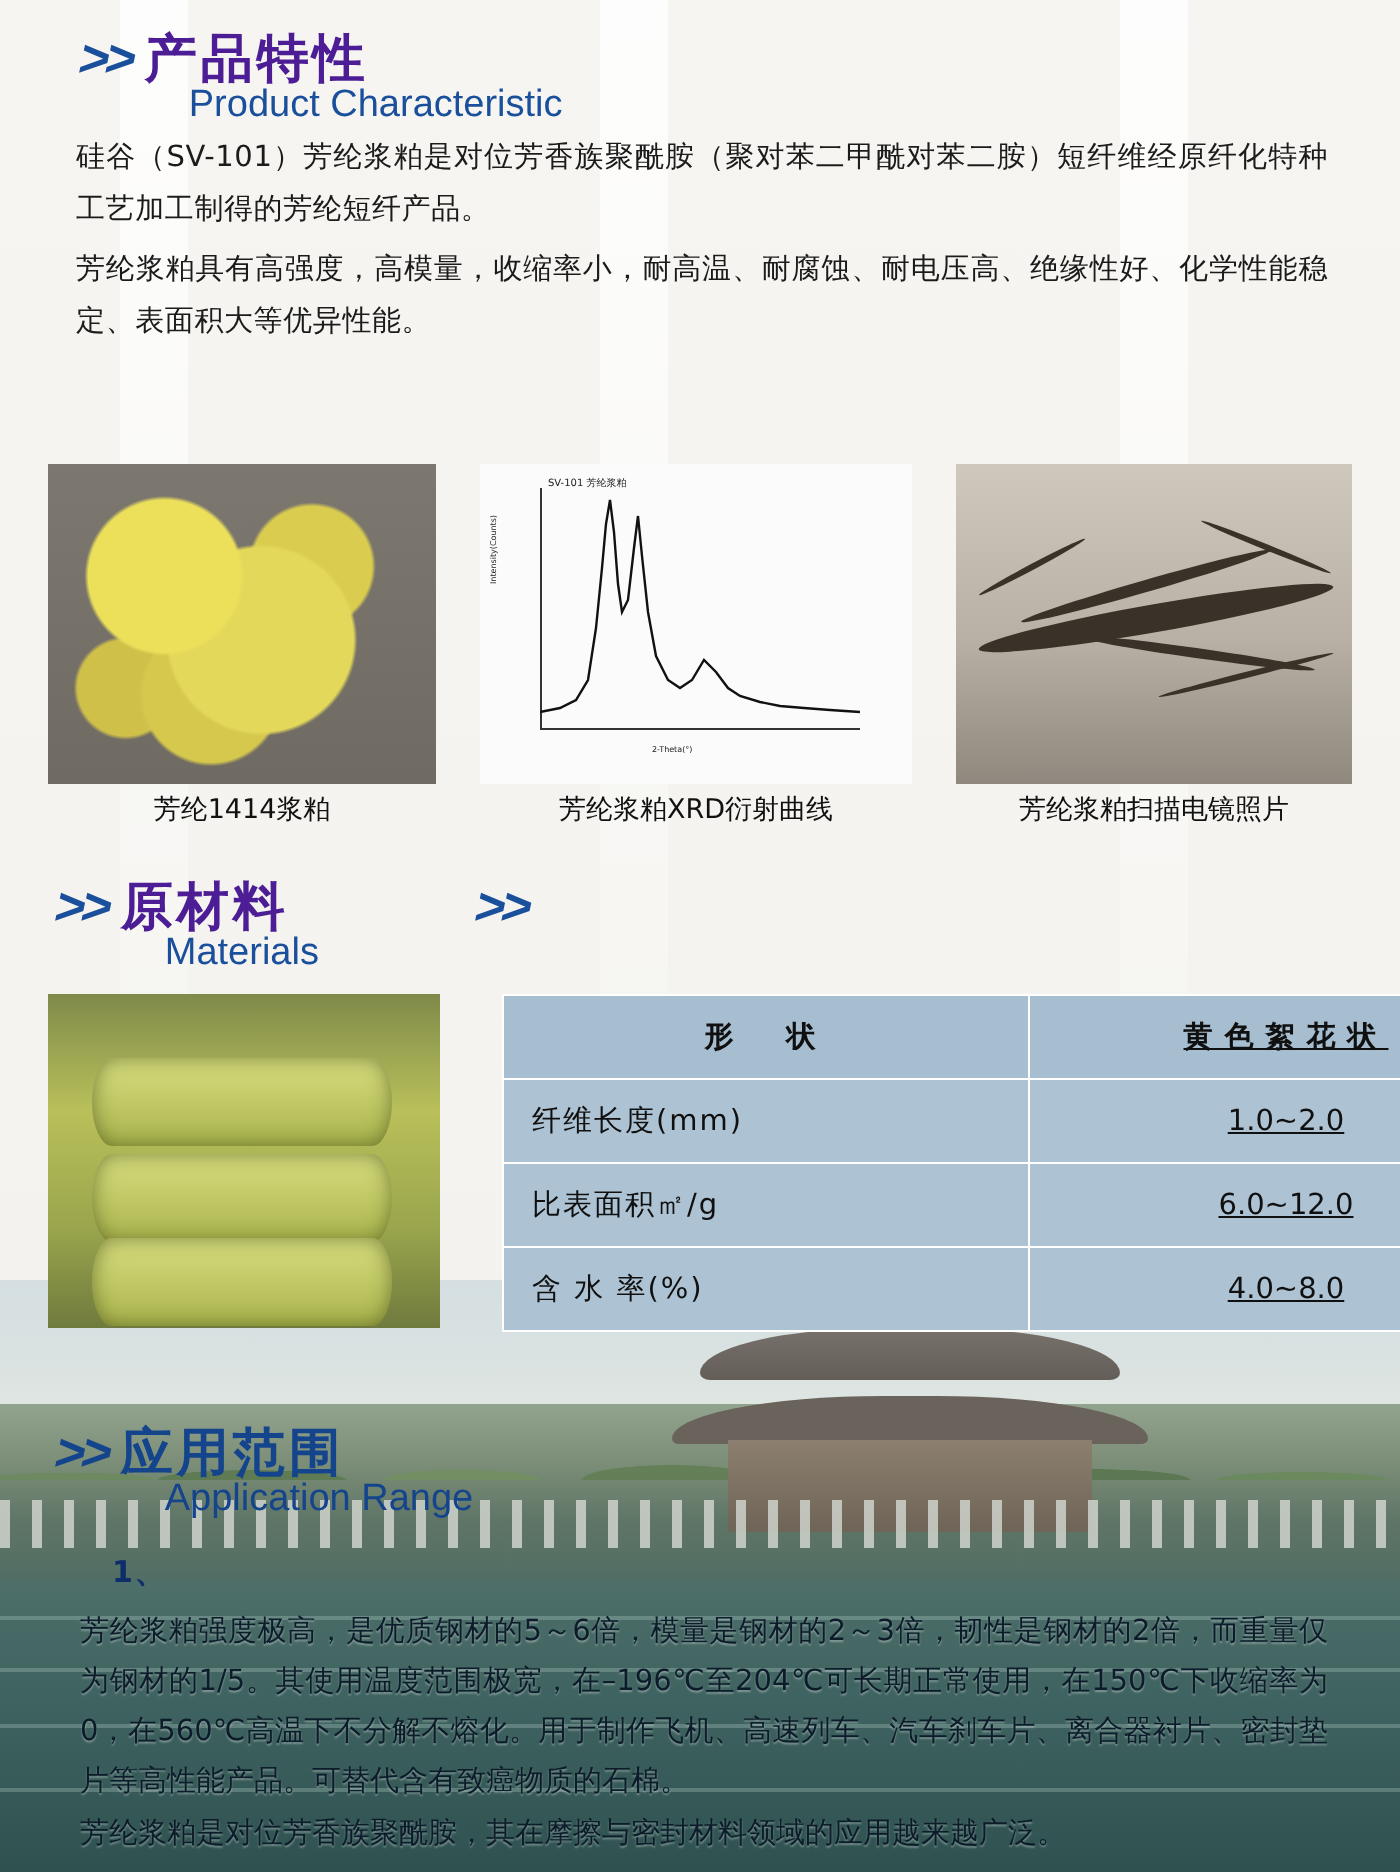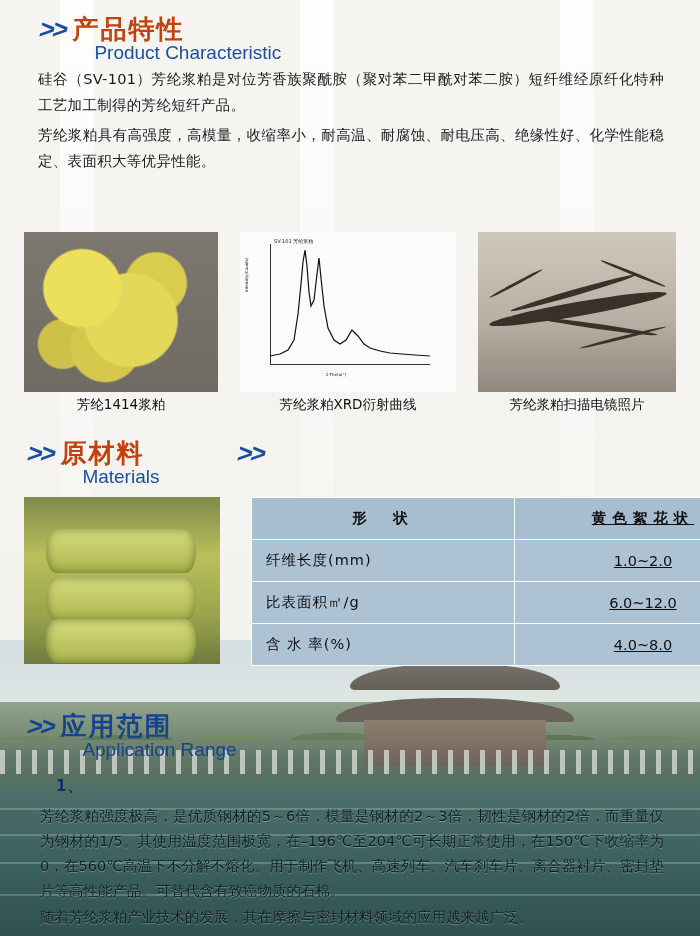--- a/index.html
+++ b/index.html
@@ -115,21 +115,21 @@
     color: #1a4f9c;
     font-weight: bold;
     letter-spacing: -2px;
     font-size: 26px;
     line-height: 30px;
     margin-right: 6px;
     transform: skewX(-12deg);
   }
   .heading .texts { display: block; }
   .heading .cn {
-    color: #c2410c;
+    color: #4c1d95;
     font-size: 26px;
     font-weight: bold;
     line-height: 30px;
     letter-spacing: 2px;
     white-space: nowrap;
   }
   .heading .en {
     color: #1a4f9c;
     font-size: 19px;
     line-height: 18px;
@@ -378,15 +378,15 @@
     <span class="texts">
       <span class="cn">应用范围</span><br>
       <span class="en">Application Range</span>
     </span>
   </div>
 
   <div class="app-num" style="left:56px; top:777px;">1、</div>
 
   <p class="app-text" style="left:40px; top:804px; width:624px;">芳纶浆粕强度极高，是优质钢材的5～6倍，模量是钢材的2～3倍，韧性是钢材的2倍，而重量仅为钢材的1/5。其使用温度范围极宽，在–196℃至204℃可长期正常使用，在150℃下收缩率为0，在560℃高温下不分解不熔化。用于制作飞机、高速列车、汽车刹车片、离合器衬片、密封垫片等高性能产品。可替代含有致癌物质的石棉。</p>
 
-  <p class="app-text" style="left:40px; top:905px; width:624px;">随着芳纶浆粕产业技术的发展，其在摩擦与密封材料领域的应用越来越广泛。</p>
+  <p class="app-text" style="left:40px; top:905px; width:624px;">芳纶浆粕是对位芳香族聚酰胺，其在摩擦与密封材料领域的应用越来越广泛。</p>
 
 </div>
 
 </body></html>

